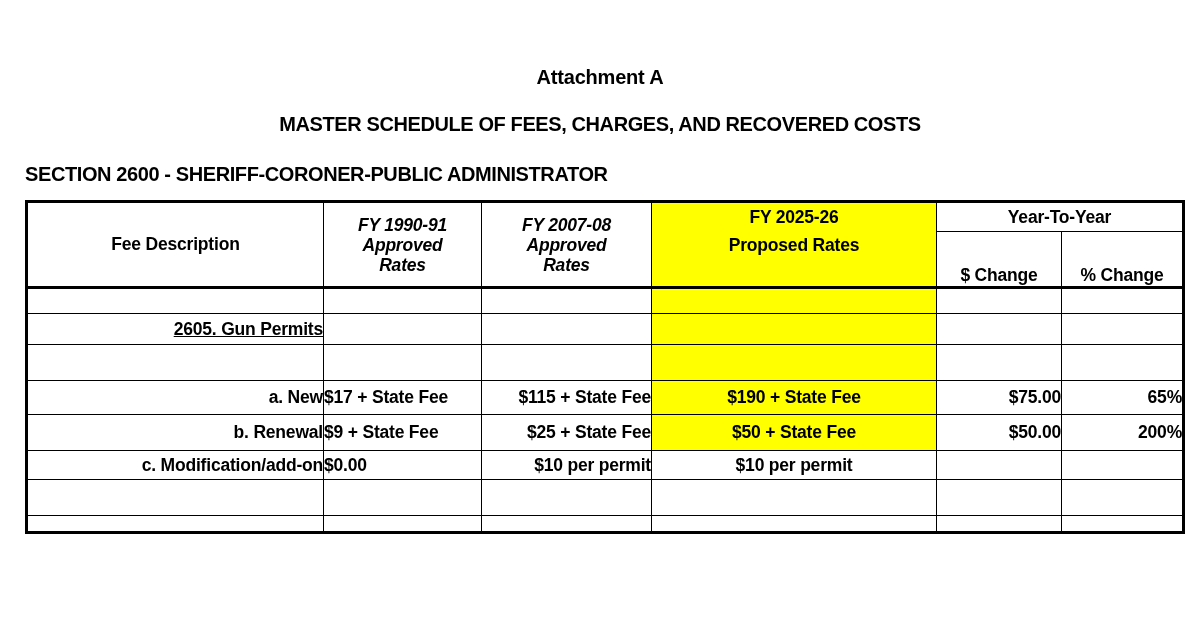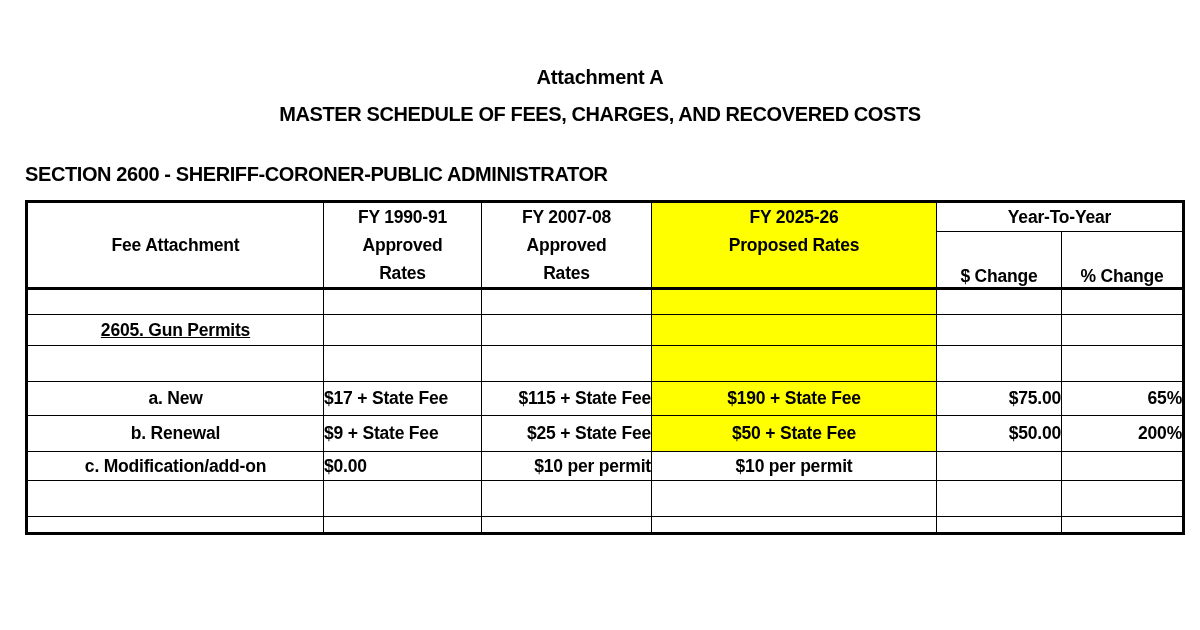--- a/index.html
+++ b/index.html
@@ -11,21 +11,21 @@
     font-family: "Liberation Sans", sans-serif;
     font-weight: bold;
     color: #000000;
     overflow: hidden;
   }
   .title-attachment {
     position: absolute; top: 66px; left: 0; width: 100%;
     text-align: center; font-size: 20px; letter-spacing: -0.2px;
   }
   .title-master {
-    position: absolute; top: 103px; left: 0; width: 100%;
+    position: absolute; top: 113px; left: 0; width: 100%;
     text-align: center; font-size: 20px; letter-spacing: -0.4px;
   }
   .title-section {
     position: absolute; top: 163px; left: 25px;
     font-size: 20px; letter-spacing: -0.4px; white-space: nowrap;
   }
   table.fee-table {
     position: absolute; left: 25px; top: 200px;
     width: 1157px;
     border-collapse: collapse;
@@ -43,26 +43,26 @@
   
   td.bL3 { border-left-width: 3px; }
   td.bR3 { border-right-width: 3px; }
   
   tr.h-top td[rowspan], tr.h-bot td { border-bottom-width: 3px; }
 
   .yellow { background: #FFFF00; }
 
   .hdr { text-align: center; font-size: 18px; }
   .hdr-fee { vertical-align: middle; }
-  .hdr3 { vertical-align: middle; line-height: 28px; white-space: pre-line; }
+  .hdr3 { vertical-align: middle; line-height: 20px; white-space: pre-line; font-style: italic; }
   .hdr-proposed { vertical-align: top; padding-top: 3px; line-height: 28px; white-space: pre-line; }
   .yty { vertical-align: middle; }
   .chg { vertical-align: bottom; padding-bottom: 3px; text-align: center; }
 
-  .c-fee   { text-align: center;  padding-left: 5px;  vertical-align: middle; }
+  .c-fee   { text-align: right;  padding-left: 5px;  vertical-align: middle; }
   .c-1990  { text-align: left;  padding-left: 5px;  vertical-align: middle; }
   .c-2007  { text-align: right; vertical-align: middle; }
   .c-2025  { text-align: center; vertical-align: middle; }
   .c-dollar{ text-align: right; padding-right: 4px; vertical-align: middle; margin-left: 45px; }
   .c-pct   { text-align: right; padding-right: 4px; vertical-align: middle; }
 
   .section-label { text-decoration: underline; }
 
   
   tr.h-top    { height: 30px; }
@@ -89,21 +89,21 @@
     <colgroup>
       <col style="width:297px">
       <col style="width:158px">
       <col style="width:170px">
       <col style="width:285px">
       <col style="width:125px">
       <col style="width:122px">
     </colgroup>
     <tbody>
       <tr class="h-top">
-        <td rowspan="2" class="hdr hdr-fee">Fee Attachment</td>
+        <td rowspan="2" class="hdr hdr-fee">Fee Description</td>
         <td rowspan="2" class="hdr hdr3">FY 1990-91
 Approved
 Rates</td>
         <td rowspan="2" class="hdr hdr3">FY 2007-08
 Approved
 Rates</td>
         <td rowspan="2" class="hdr hdr-proposed yellow bL3 bR3">FY 2025-26
 Proposed Rates</td>
         <td colspan="2" class="hdr yty">Year-To-Year</td>
       </tr>

